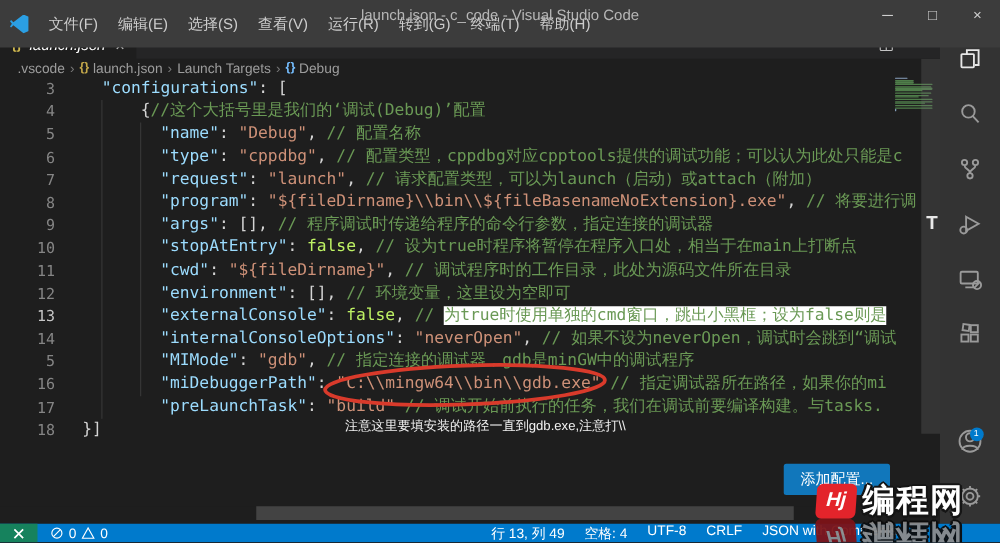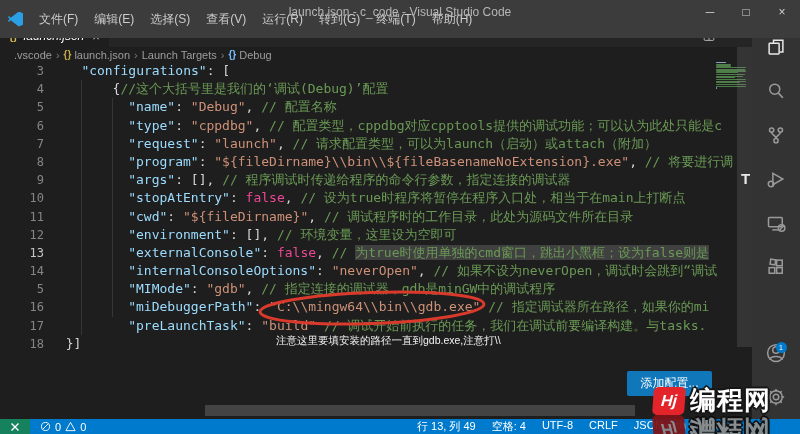--- a/index.html
+++ b/index.html
@@ -38,24 +38,24 @@
 
   
   .editor { position:absolute; left:0; top:62px; width:752px; height:343px; overflow:hidden; background:#1e1e1e; }
   .code-line { display:flex; height:18.2px; line-height:18.2px; white-space:pre;
     font-family:"DejaVu Sans Mono", monospace; font-size:13px; }
   .ln { width:44px; text-align:right; color:#858585; font-size:12px; flex:none; }
   .lc { margin-left:14px; flex:none; }
   .code-line.current .ln { color:#c6c6c6; }
   .tk-key { color:#9cdcfe; }
   .tk-str { color:#ce9178; }
-  .tk-kw  { color:#ec4899; }
+  .tk-kw  { color:#bef264; }
   .tk-pun { color:#d4d4d4; }
   .tk-com { color:#6a9955; }
-  .tk-comhl { color:#6a9955; background:#404040; }
+  .tk-comhl { color:#6a9955; background:#ffffff; }
   .indent-guide { position:absolute; width:1px; background:#353535; }
 
   
   .minimap { position:absolute; left:716px; top:0px; width:32px; }
   .mm-row { height:1.2px; margin-bottom:0.5px; border-radius:1px; }
 
   
   .vscroll { position:absolute; left:737px; top:47px; width:15px; height:300px;
     background:rgba(121,121,121,0.25); z-index:6; }
   .hscroll { position:absolute; left:205px; top:405px; width:430px; height:11px;
@@ -81,21 +81,21 @@
   .act-bottom { position:absolute; left:0; bottom:0; width:48px; }
   .badge { position:absolute; width:11px; height:11px; background:#007acc; border-radius:50%;
     color:#fff; font-size:7px; line-height:11px; text-align:center; margin-left:10px; margin-top:-12px; }
 
   
   .statusbar { position:absolute; left:0; top:419px; width:800px; height:15px;
     background:#007acc; display:flex; align-items:center; color:#ffffff; font-size:11px; z-index:10; }
   .remote-box { width:30px; height:15px; background:#16825d; display:flex;
     align-items:center; justify-content:center; flex:none; }
   .sb-left { display:flex; align-items:center; gap:4px; margin-left:10px; }
-  .sb-right { margin-left:auto; display:flex; gap:16px; padding-right:58px; white-space:nowrap; }
+  .sb-right { margin-left:auto; display:flex; gap:16px; padding-right:82px; white-space:nowrap; }
   .sb-item { cursor:default; }
 
   
   .watermark, .watermark-ref { position:absolute; left:653px; display:flex; align-items:center;
     gap:5px; z-index:50; }
   .watermark { top:383px; }
   .watermark-ref { top:412px; transform:scaleY(-1); filter:brightness(0.55); opacity:.95; }
   .wm-logo { width:32px; height:28px; background:#e3242b; border-radius:5px; color:#ffffff;
     font-weight:bold; font-style:italic; font-size:16px; display:flex; align-items:center;
     justify-content:center; transform:skewX(-4deg); flex:none; }

